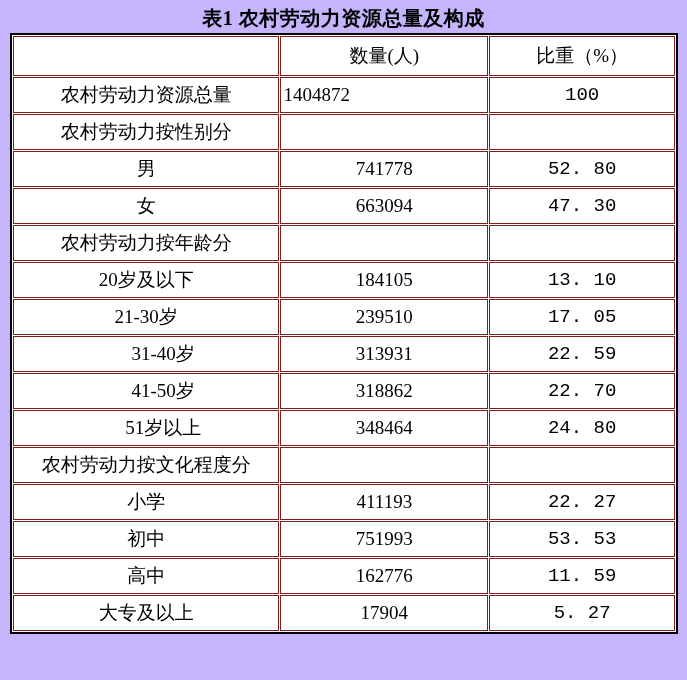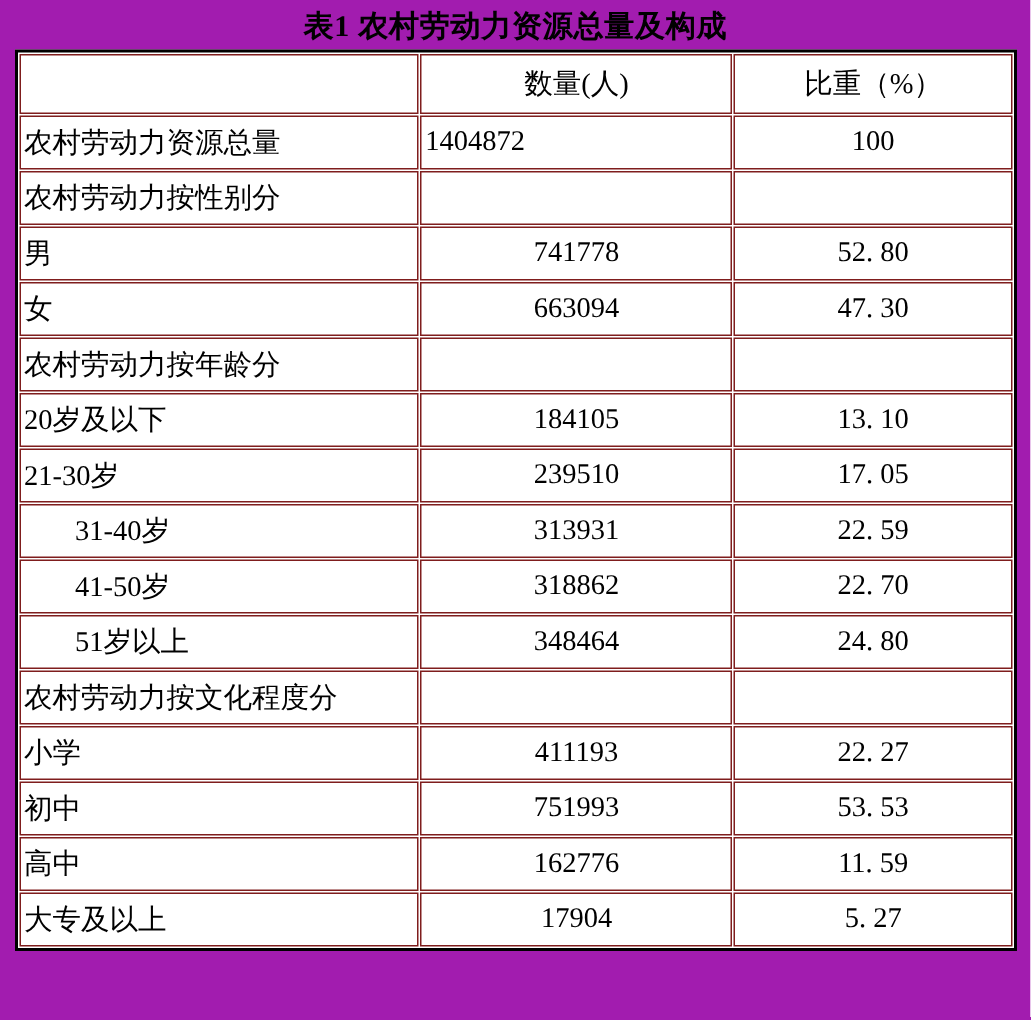--- a/index.html
+++ b/index.html
@@ -3,21 +3,21 @@
 <meta charset="utf-8">
 <style>
   html, body {
     margin: 0;
     padding: 0;
     background: #ffffff;
   }
   .page {
     width: 687px;
     height: 680px;
-    background: #a21caf;
+    background: #c4b5fd;
     font-family: "Liberation Serif", "DejaVu Serif", serif;
     color: #000000;
     overflow: hidden;
   }
   .title {
     text-align: center;
     font-weight: bold;
     font-size: 20px;
     line-height: 24px;
     margin: 6px 0 3px 0;
@@ -36,25 +36,25 @@
     border: 1px solid #7f1d1d;
     font-size: 19px;
     font-weight: normal;
     padding: 0 2px;
     overflow: hidden;
     white-space: nowrap;
     vertical-align: middle;
   }
   th { height: 38px; text-align: center; }
   td { height: 34px; }
-  td.label { text-align: left; padding-left: 2px; }
+  td.label { text-align: center; padding-left: 2px; }
   td.label.indent { padding-left: 36px; }
   td.qty   { text-align: center; }
   td.qty.left { text-align: left; }
-  td.share { text-align: center; }
+  td.share { text-align: center; font-family: Liberation Mono, monospace; }
 </style>
 </head>
 <body>
 
 <div class="page">
 
   <div class="title">表1 农村劳动力资源总量及构成</div>
 
   <table class="data-table">
     <colgroup>

